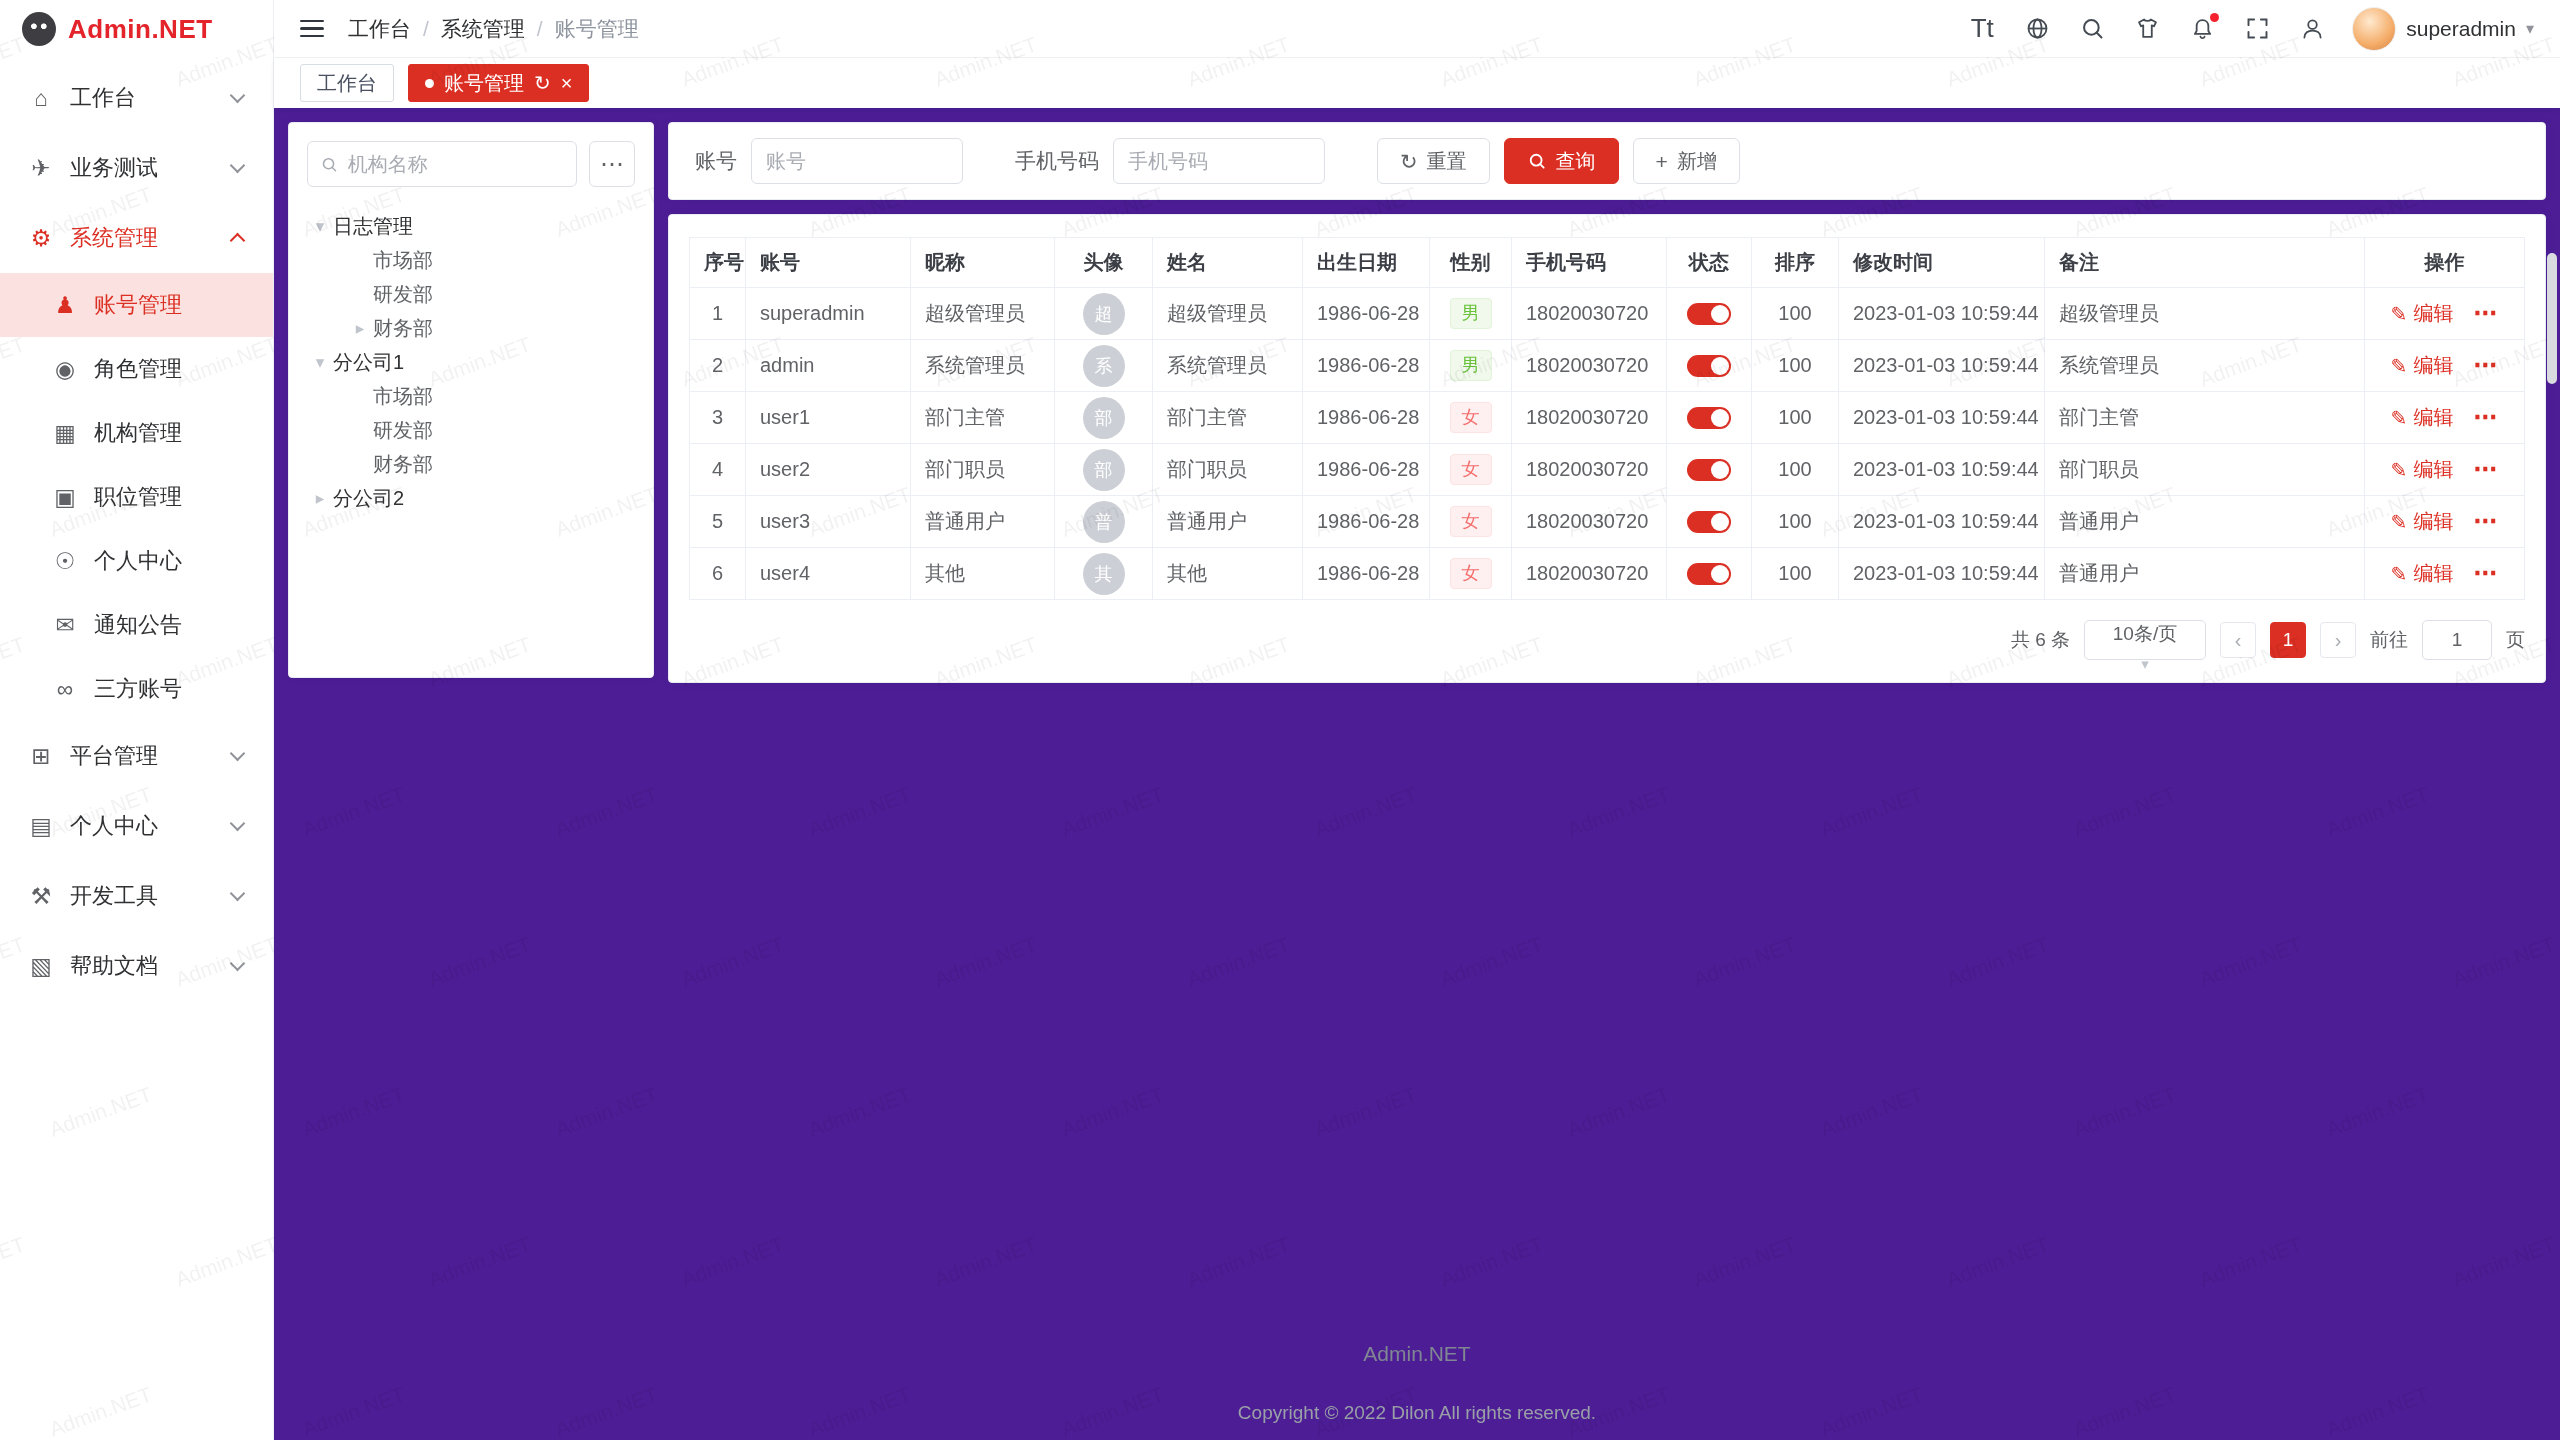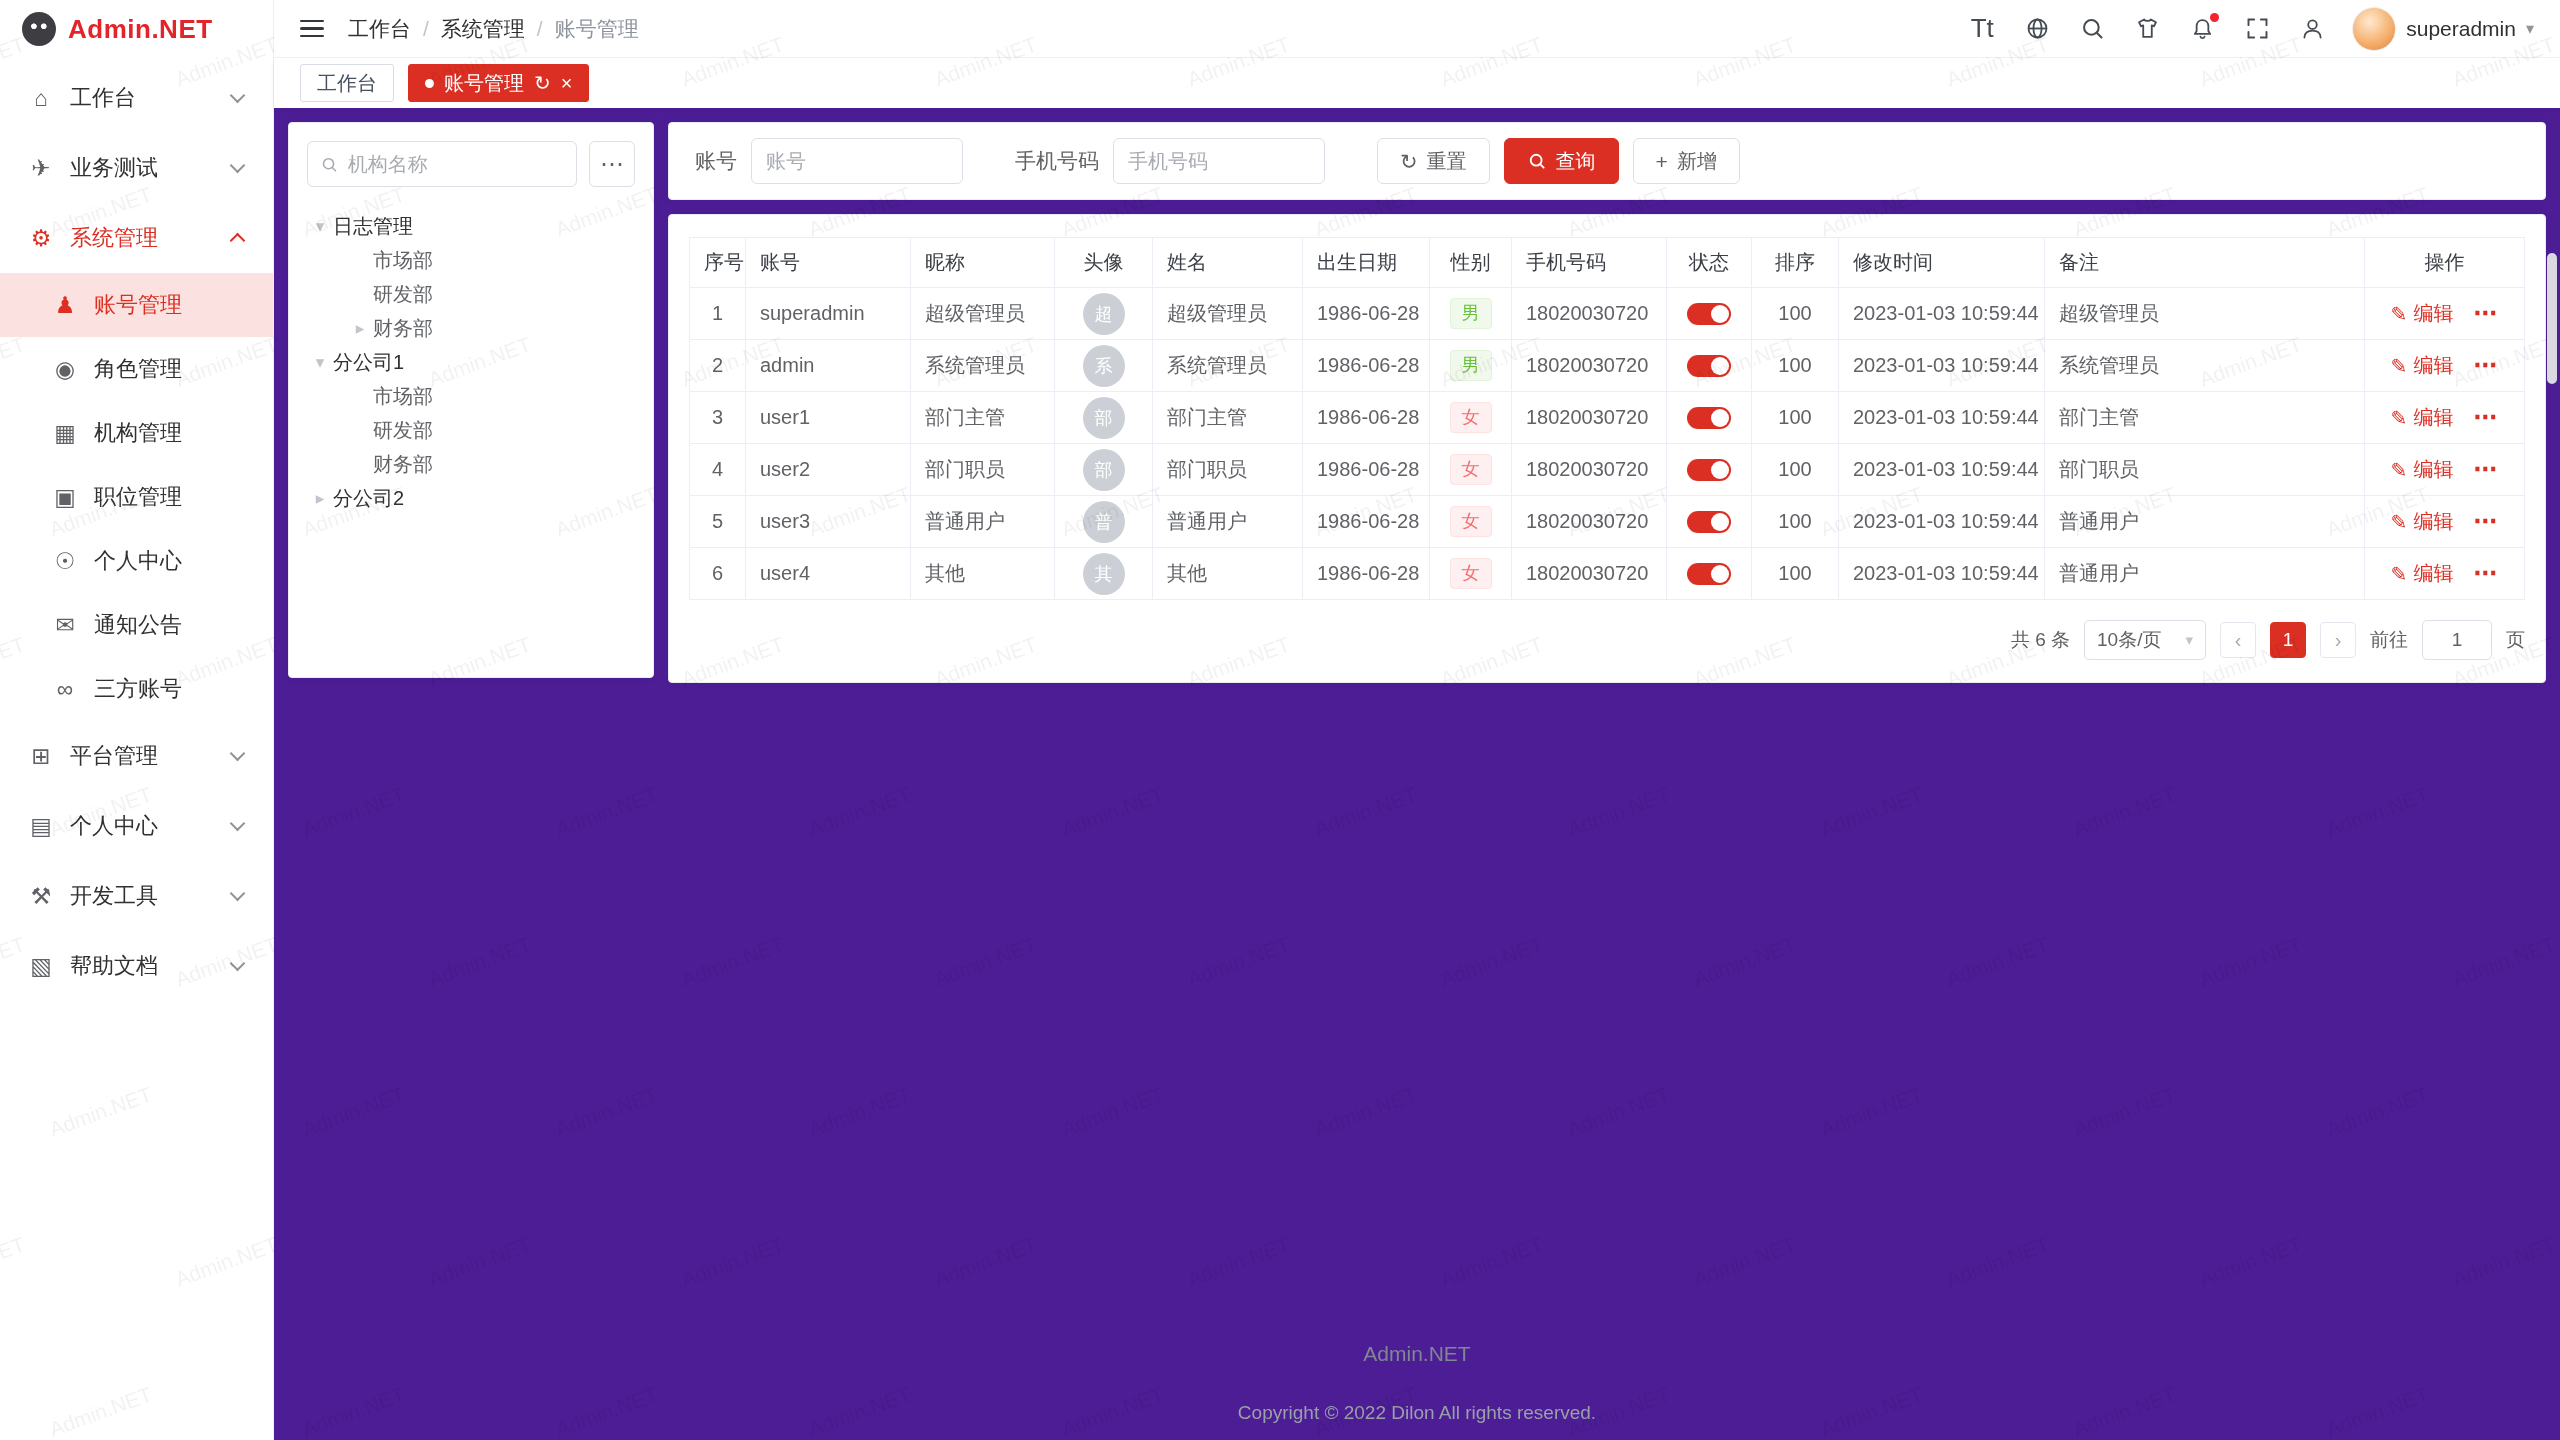--- a/index.html
+++ b/index.html
@@ -78,40 +78,40 @@
   .f-input{width:212px;height:46px;border:1px solid #dcdfe6;border-radius:6px;padding:0 14px;font-size:20px;color:#606266;outline:none;}
   .f-input::placeholder{color:#a8abb2;}
   .btn{height:46px;display:inline-flex;align-items:center;gap:9px;padding:0 22px;border-radius:6px;font-size:20px;cursor:pointer;
     border:1px solid #dcdfe6;background:#fff;color:#606266;white-space:nowrap;}
   .btn.primary{background:var(--primary);border-color:var(--primary);color:#fff;}
   .b-ic{font-size:21px;line-height:1;}
 
   .table-card{padding:22px 20px;display:flex;flex-direction:column;}
   table{border-collapse:collapse;width:100%;table-layout:fixed;font-size:20px;}
   th,td{border:1px solid #ebeef5;height:52px;padding:0 14px;color:#606266;overflow:hidden;white-space:nowrap;text-align:left;}
-  th{height:50px;color:#3c4046;font-weight:400;}
+  th{height:50px;color:#3c4046;font-weight:700;}
   th:nth-child(1){width:56px;}  th:nth-child(2){width:165px;} th:nth-child(3){width:144px;}
   th:nth-child(4){width:98px;}  th:nth-child(5){width:150px;} th:nth-child(6){width:127px;}
   th:nth-child(7){width:82px;}  th:nth-child(8){width:155px;} th:nth-child(9){width:85px;}
   th:nth-child(10){width:87px;} th:nth-child(11){width:206px;} th:nth-child(12){width:320px;}
   .c{text-align:center;}
   .avatar-circle{display:inline-flex;align-items:center;justify-content:center;width:42px;height:42px;border-radius:50%;
     background:#ccd0d6;color:#fff;font-size:18px;vertical-align:middle;}
   .badge{display:inline-block;padding:4px 11px;border-radius:4px;font-size:18px;line-height:1.2;}
   .badge.male{background:#f0f9eb;color:#67c23a;border:1px solid #e1f3d8;}
   .badge.female{background:#fef0f0;color:#f56c6c;border:1px solid #fde2e2;}
   .toggle{display:inline-block;width:44px;height:22px;border-radius:11px;background:var(--primary);position:relative;vertical-align:middle;cursor:pointer;}
   .toggle .knob{position:absolute;top:2px;right:2px;width:18px;height:18px;border-radius:50%;background:#fff;}
   td.actions{color:var(--primary);}
   .edit{display:inline-flex;align-items:center;gap:6px;cursor:pointer;margin-right:20px;}
   .more{cursor:pointer;font-size:23px;font-weight:bold;letter-spacing:2px;}
 
   .pager{display:flex;justify-content:flex-end;align-items:center;gap:14px;margin-top:20px;font-size:19px;color:#606266;}
   .psel{height:40px;min-width:122px;border:1px solid #dcdfe6;border-radius:5px;display:flex;align-items:center;justify-content:space-between;
-    padding:0 12px;color:#606266;cursor:pointer;gap:8px;}
+    padding:0 12px;color:#606266;cursor:pointer;gap:8px;flex-direction:column;}
   .sel-caret{color:#c0c4cc;font-size:15px;}
   .pbtn{width:36px;height:36px;border:1px solid #e4e7ed;border-radius:4px;background:#fff;color:#a8abb2;font-size:20px;cursor:pointer;}
   .pbtn.active{background:var(--primary);border-color:var(--primary);color:#fff;font-size:19px;}
   .goto-input{width:70px;height:40px;border:1px solid #dcdfe6;border-radius:5px;text-align:center;font-size:19px;color:#606266;outline:none;}
 
   .footer{position:absolute;left:0;right:0;bottom:16px;text-align:center;}
   .footer .f1{font-size:21px;color:#808792;margin-bottom:9px;}
   .footer .f2{font-size:19px;color:#9aa0a8;margin-top:36px;}
 
   .watermarks{position:fixed;inset:0;pointer-events:none;z-index:40;overflow:hidden;}

